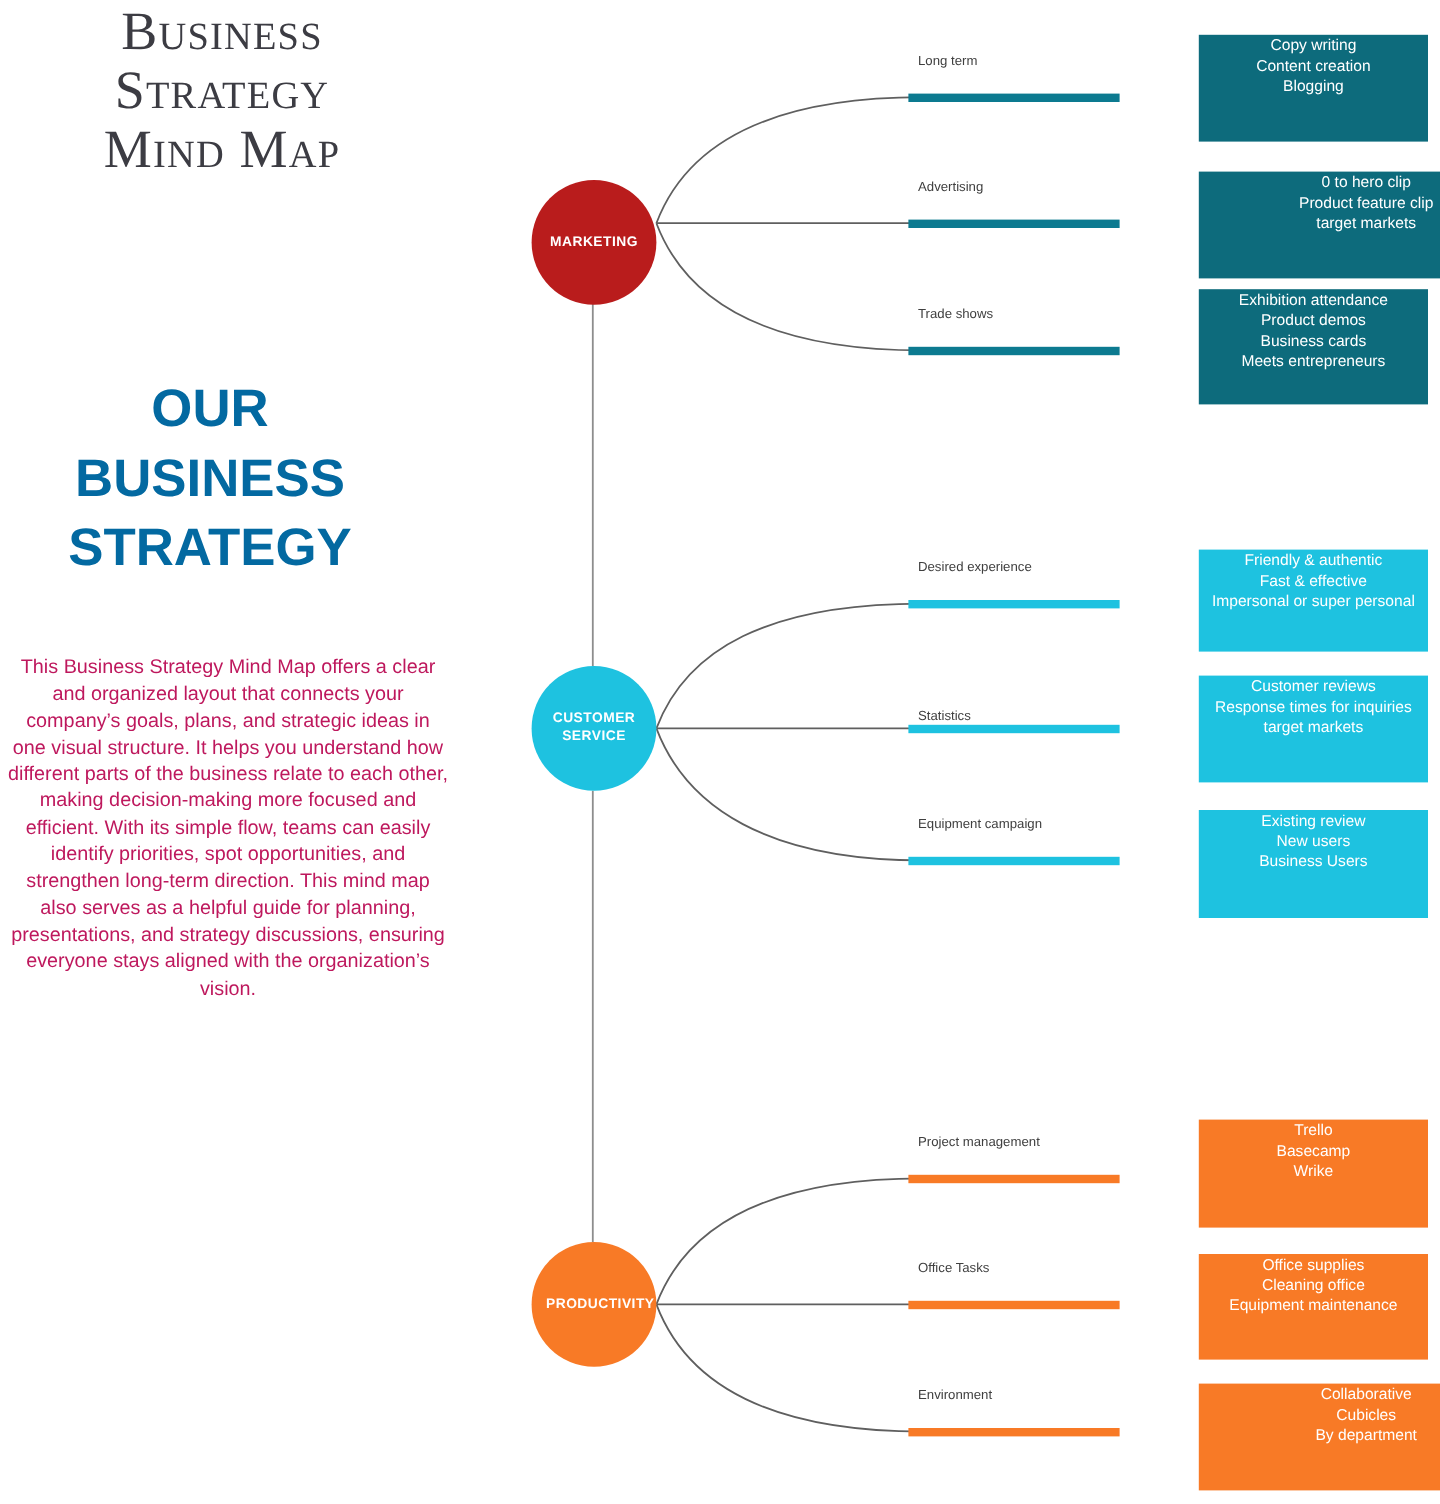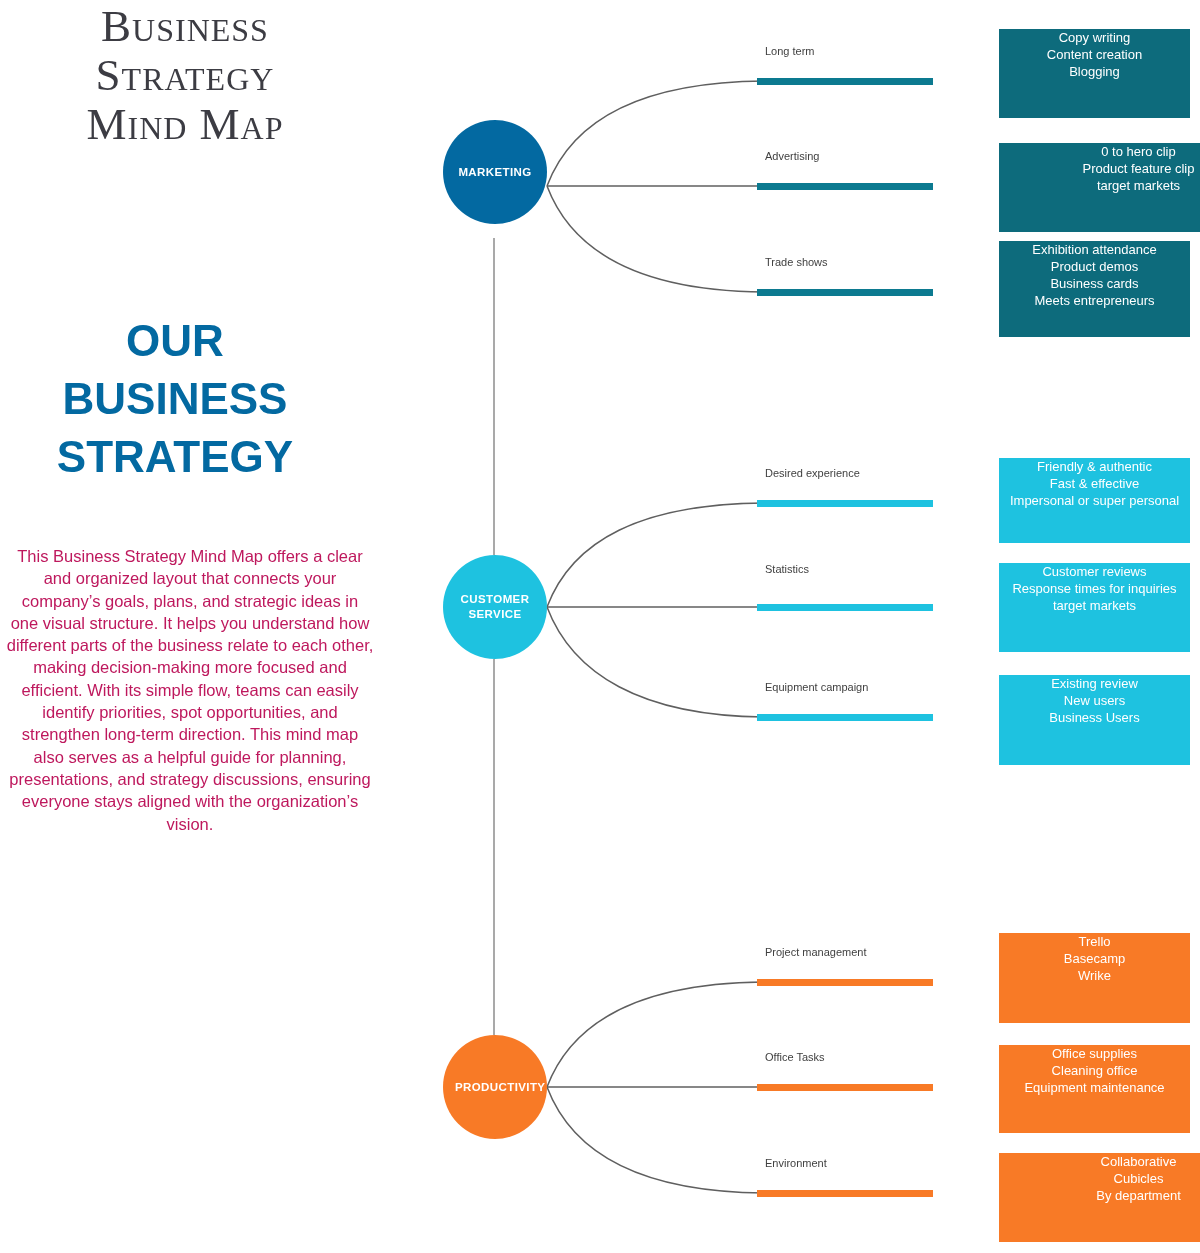--- a/index.html
+++ b/index.html
@@ -127,21 +127,21 @@
       <path d="M 547 186 C 572 252, 640 292, 769 292" fill="none" stroke="#5F5F5F" stroke-width="1.5"></path>
       <path d="M 547 607 C 572 541, 640 503, 769 503" fill="none" stroke="#5F5F5F" stroke-width="1.5"></path>
       <path d="M 547 607 L 769 607" fill="none" stroke="#5F5F5F" stroke-width="1.5"></path>
       <path d="M 547 607 C 572 673, 640 717, 769 717" fill="none" stroke="#5F5F5F" stroke-width="1.5"></path>
       <path d="M 547 1087 C 572 1021, 640 982, 769 982" fill="none" stroke="#5F5F5F" stroke-width="1.5"></path>
       <path d="M 547 1087 L 769 1087" fill="none" stroke="#5F5F5F" stroke-width="1.5"></path>
       <path d="M 547 1087 C 572 1153, 640 1193, 769 1193" fill="none" stroke="#5F5F5F" stroke-width="1.5"></path>
     </svg>
 
   <div id="mindmap">
-      <div class="node-circle" style="left: 443px; top: 120px; background: #0369a1;">
+      <div class="node-circle" style="left: 443px; top: 150px; background: #b91c1c;">
         <span class="node-label">MARKETING</span>
       </div>
       <div class="branch-label" style="left: 765px; top: 45px;">Long term</div>
       <div class="branch-bar" style="left: 757px; top: 77.5px; background: rgb(12, 122, 144);"></div>
       <div class="detail-box" style="top: 29px; height: 89px; background: rgb(13, 107, 124);">
         <div class="detail-line">Copy writing</div>
         <div class="detail-line">Content creation</div>
         <div class="detail-line">Blogging</div>
       </div>
       <div class="branch-label" style="left: 765px; top: 150px;">Advertising</div>
@@ -162,21 +162,21 @@
       <div class="node-circle" style="left: 443px; top: 555px; background: rgb(30, 194, 224);">
         <span class="node-label">CUSTOMER SERVICE</span>
       </div>
       <div class="branch-label" style="left: 765px; top: 467px;">Desired experience</div>
       <div class="branch-bar" style="left: 757px; top: 499.5px; background: rgb(30, 194, 224);"></div>
       <div class="detail-box" style="top: 458px; height: 85px; background: rgb(30, 194, 224);">
         <div class="detail-line">Friendly &amp; authentic</div>
         <div class="detail-line">Fast &amp; effective</div>
         <div class="detail-line">Impersonal or super personal</div>
       </div>
-      <div class="branch-label" style="left: 765px; top: 563px;">Statistics</div>
+      <div class="branch-label" style="left: 765px; top: 591px;">Statistics</div>
       <div class="branch-bar" style="left: 757px; top: 603.5px; background: rgb(30, 194, 224);"></div>
       <div class="detail-box" style="top: 563px; height: 89px; background: rgb(30, 194, 224);">
         <div class="detail-line">Customer reviews</div>
         <div class="detail-line">Response times for inquiries</div>
         <div class="detail-line">target markets</div>
       </div>
       <div class="branch-label" style="left: 765px; top: 681px;">Equipment campaign</div>
       <div class="branch-bar" style="left: 757px; top: 713.5px; background: rgb(30, 194, 224);"></div>
       <div class="detail-box" style="top: 675px; height: 90px; background: rgb(30, 194, 224);">
         <div class="detail-line">Existing review</div>

